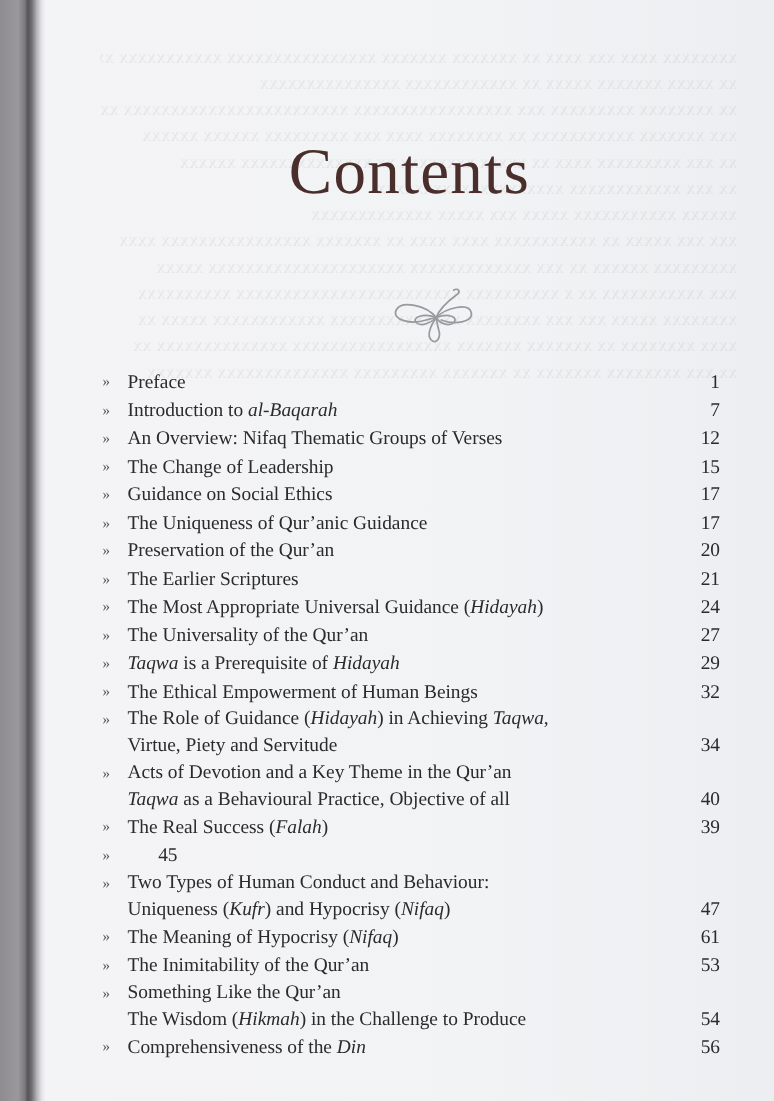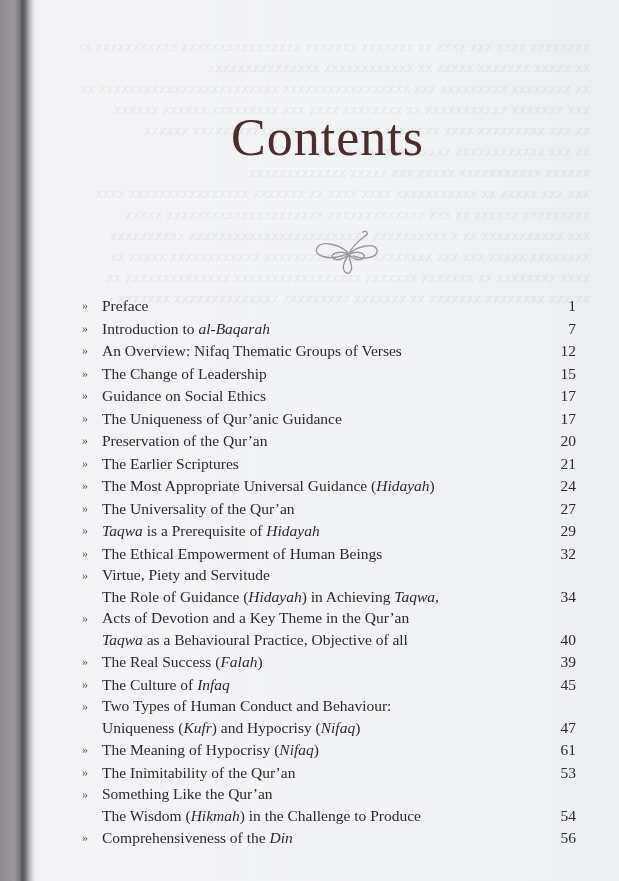--- a/index.html
+++ b/index.html
@@ -207,45 +207,42 @@
       <div class="entry">
         <span class="bullet">»</span>
         <span class="entry-text">
           <span class="line"><span>The Ethical Empowerment of Human Beings</span></span>
         </span>
         <span class="page-num">32</span>
       </div>
       <div class="entry">
         <span class="bullet">»</span>
         <span class="entry-text">
+          <span class="line"><span>The Role of Guidance (</span><em>Hidayah</em><span>) in Achieving </span><em>Taqwa</em><span>,</span></span>
           <span class="line"><span>Virtue, Piety and Servitude</span></span>
-          <span class="line"><span>The Role of Guidance (</span><em>Hidayah</em><span>) in Achieving </span><em>Taqwa</em><span>,</span></span>
         </span>
         <span class="page-num">34</span>
       </div>
       <div class="entry">
         <span class="bullet">»</span>
         <span class="entry-text">
           <span class="line"><span>Acts of Devotion and a Key Theme in the Qur’an</span></span>
           <span class="line"><em>Taqwa</em><span> as a Behavioural Practice, Objective of all</span></span>
         </span>
         <span class="page-num">40</span>
       </div>
       <div class="entry">
         <span class="bullet">»</span>
         <span class="entry-text">
           <span class="line"><span>The Real Success (</span><em>Falah</em><span>)</span></span>
         </span>
         <span class="page-num">39</span>
       </div>
       <div class="entry">
         <span class="bullet">»</span>
-        <span class="entry-text">
-          <span class="line"><span>The Culture of </span><em>Infaq</em></span>
-        </span>
         <span class="page-num">45</span>
       </div>
       <div class="entry">
         <span class="bullet">»</span>
         <span class="entry-text">
           <span class="line"><span>Two Types of Human Conduct and Behaviour:</span></span>
           <span class="line"><span>Uniqueness (</span><em>Kufr</em><span>) and Hypocrisy (</span><em>Nifaq</em><span>)</span></span>
         </span>
         <span class="page-num">47</span>
       </div>

